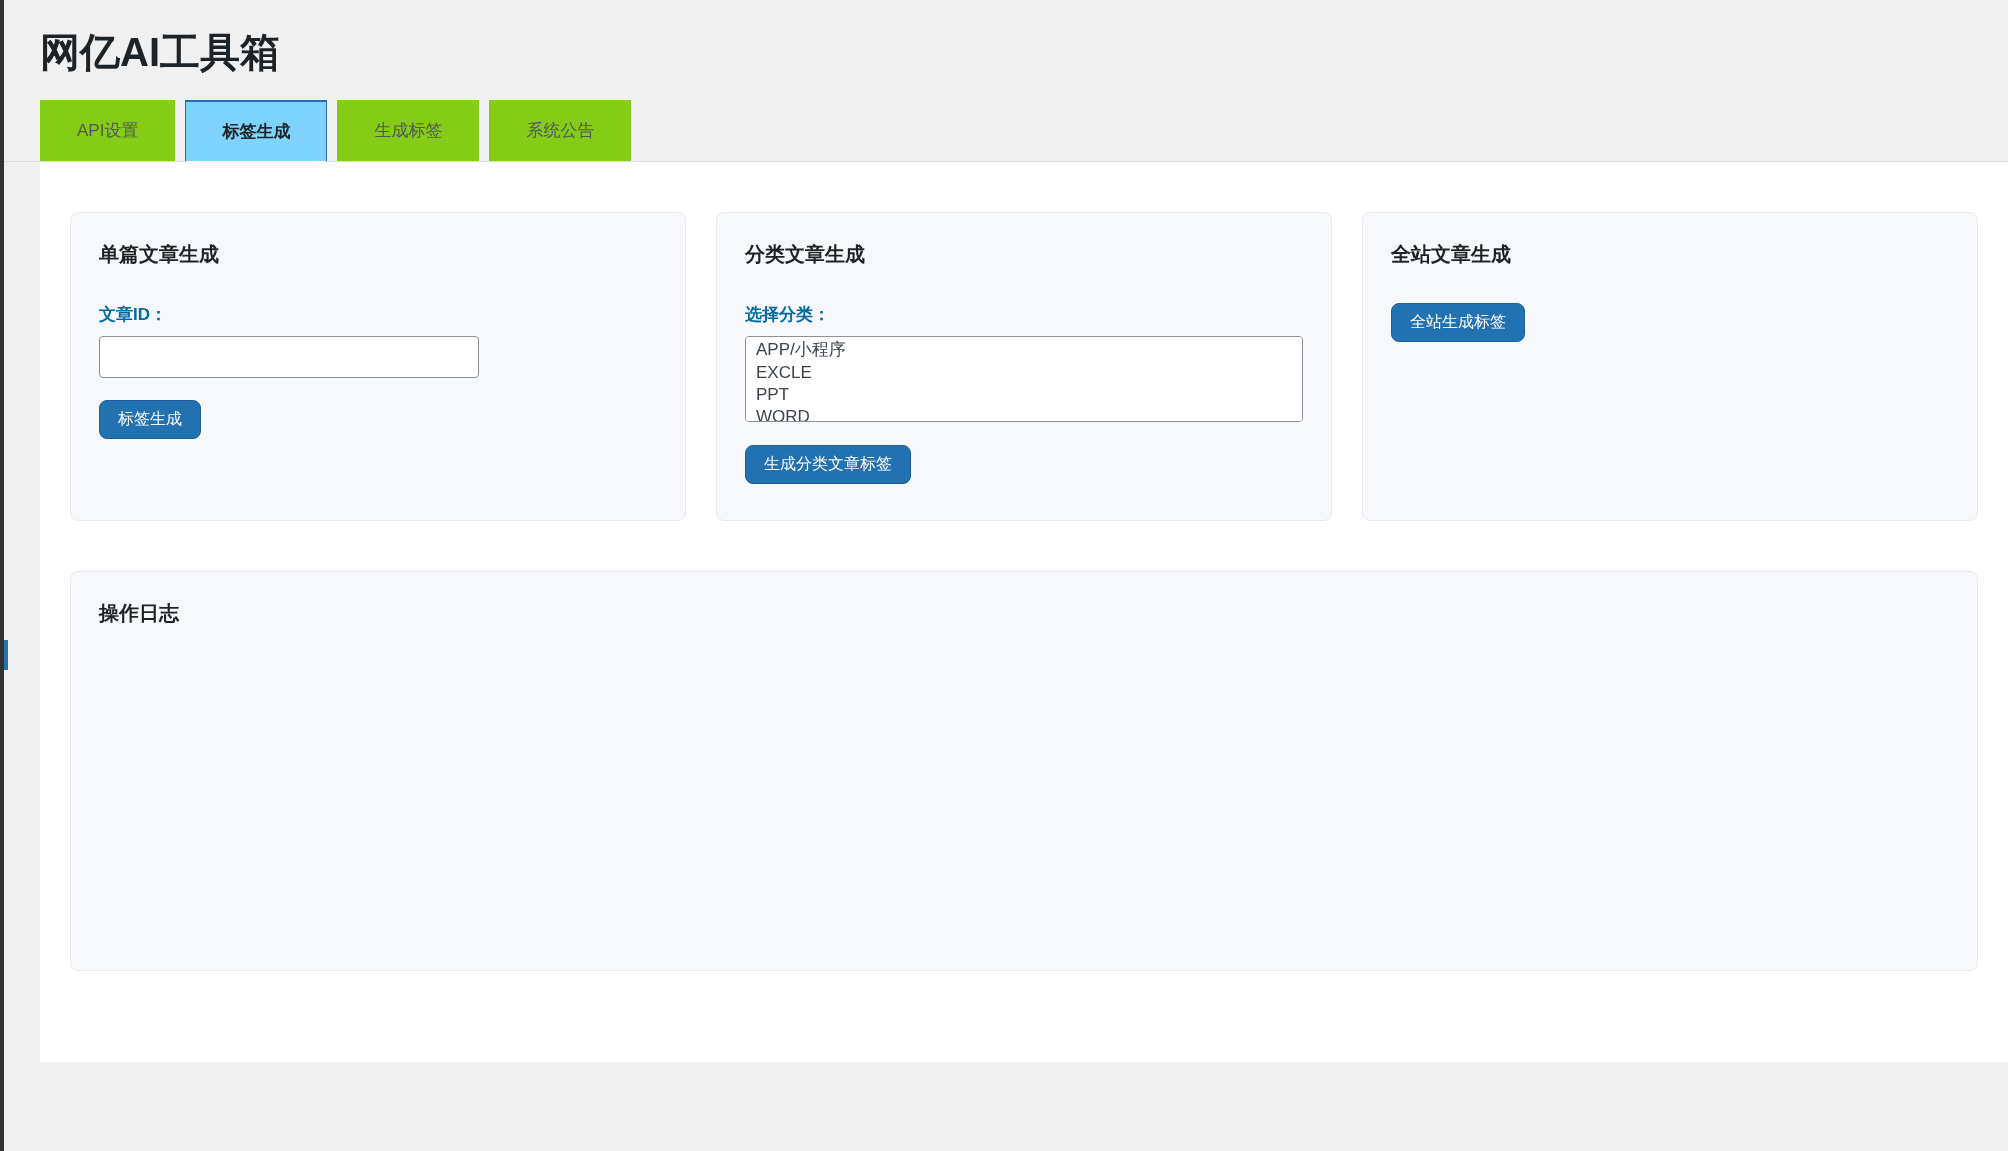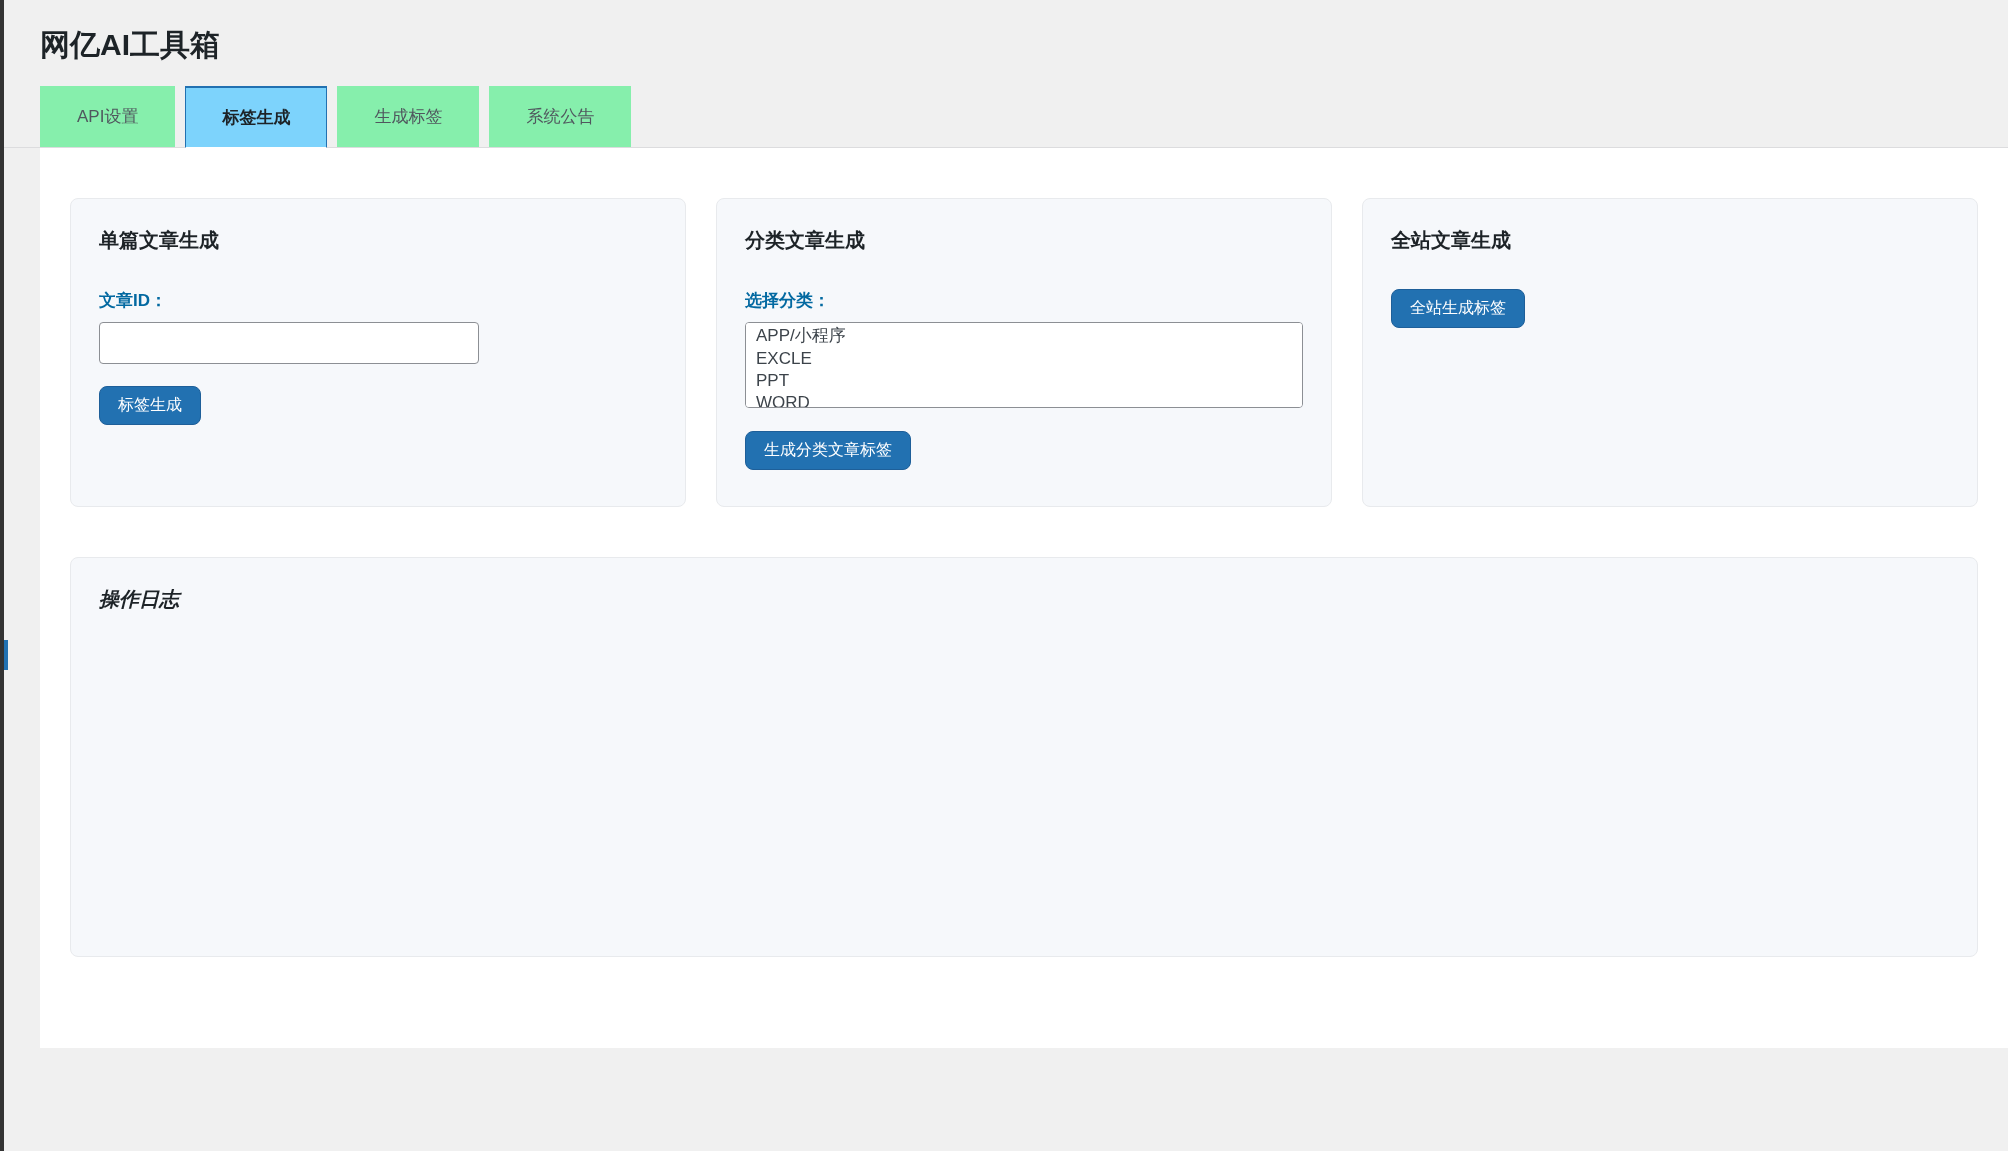--- a/index.html
+++ b/index.html
@@ -20,39 +20,39 @@
     }
     .left-indicator {
       position: absolute;
       left: 0;
       top: 640px;
       width: 4px;
       height: 30px;
       background: #2271b1;
     }
     .page-title {
-      font-size: 30px;
+      font-size: 40px;
       font-weight: bold;
       padding: 25px 0 20px 36px;
       color: #1d2327;
     }
     .tabs-container {
       background: #f0f0f0;
       padding-left: 36px;
       border-bottom: 1px solid #dcdcde;
     }
     .tabs-list {
       display: flex;
       gap: 10px;
     }
     .tab {
       padding: 18px 36px;
       font-size: 17px;
       color: #50575e;
-      background: #86efac;
+      background: #84cc16;
       cursor: pointer;
       border: 1px solid transparent;
       font-weight: 500;
       white-space: nowrap;
     }
     .tab.active {
       background: #7dd3fc;
       color: #1d2327;
       border: 1px solid #2271b1;
       border-top: 2px solid #2271b1;
@@ -127,21 +127,20 @@
       padding: 1px 10px;
       color: #3c434a;
     }
     .log-panel {
       margin: 50px 30px 0 30px;
       background: #f6f8fb;
       border: 1px solid #e8eaed;
       border-radius: 8px;
       padding: 28px;
       min-height: 400px;
-      font-style: italic;
     }
     .log-title {
       font-size: 20px;
       font-weight: 600;
       color: #1d2327;
     }
   </style>
 </head>
 <body>
 

